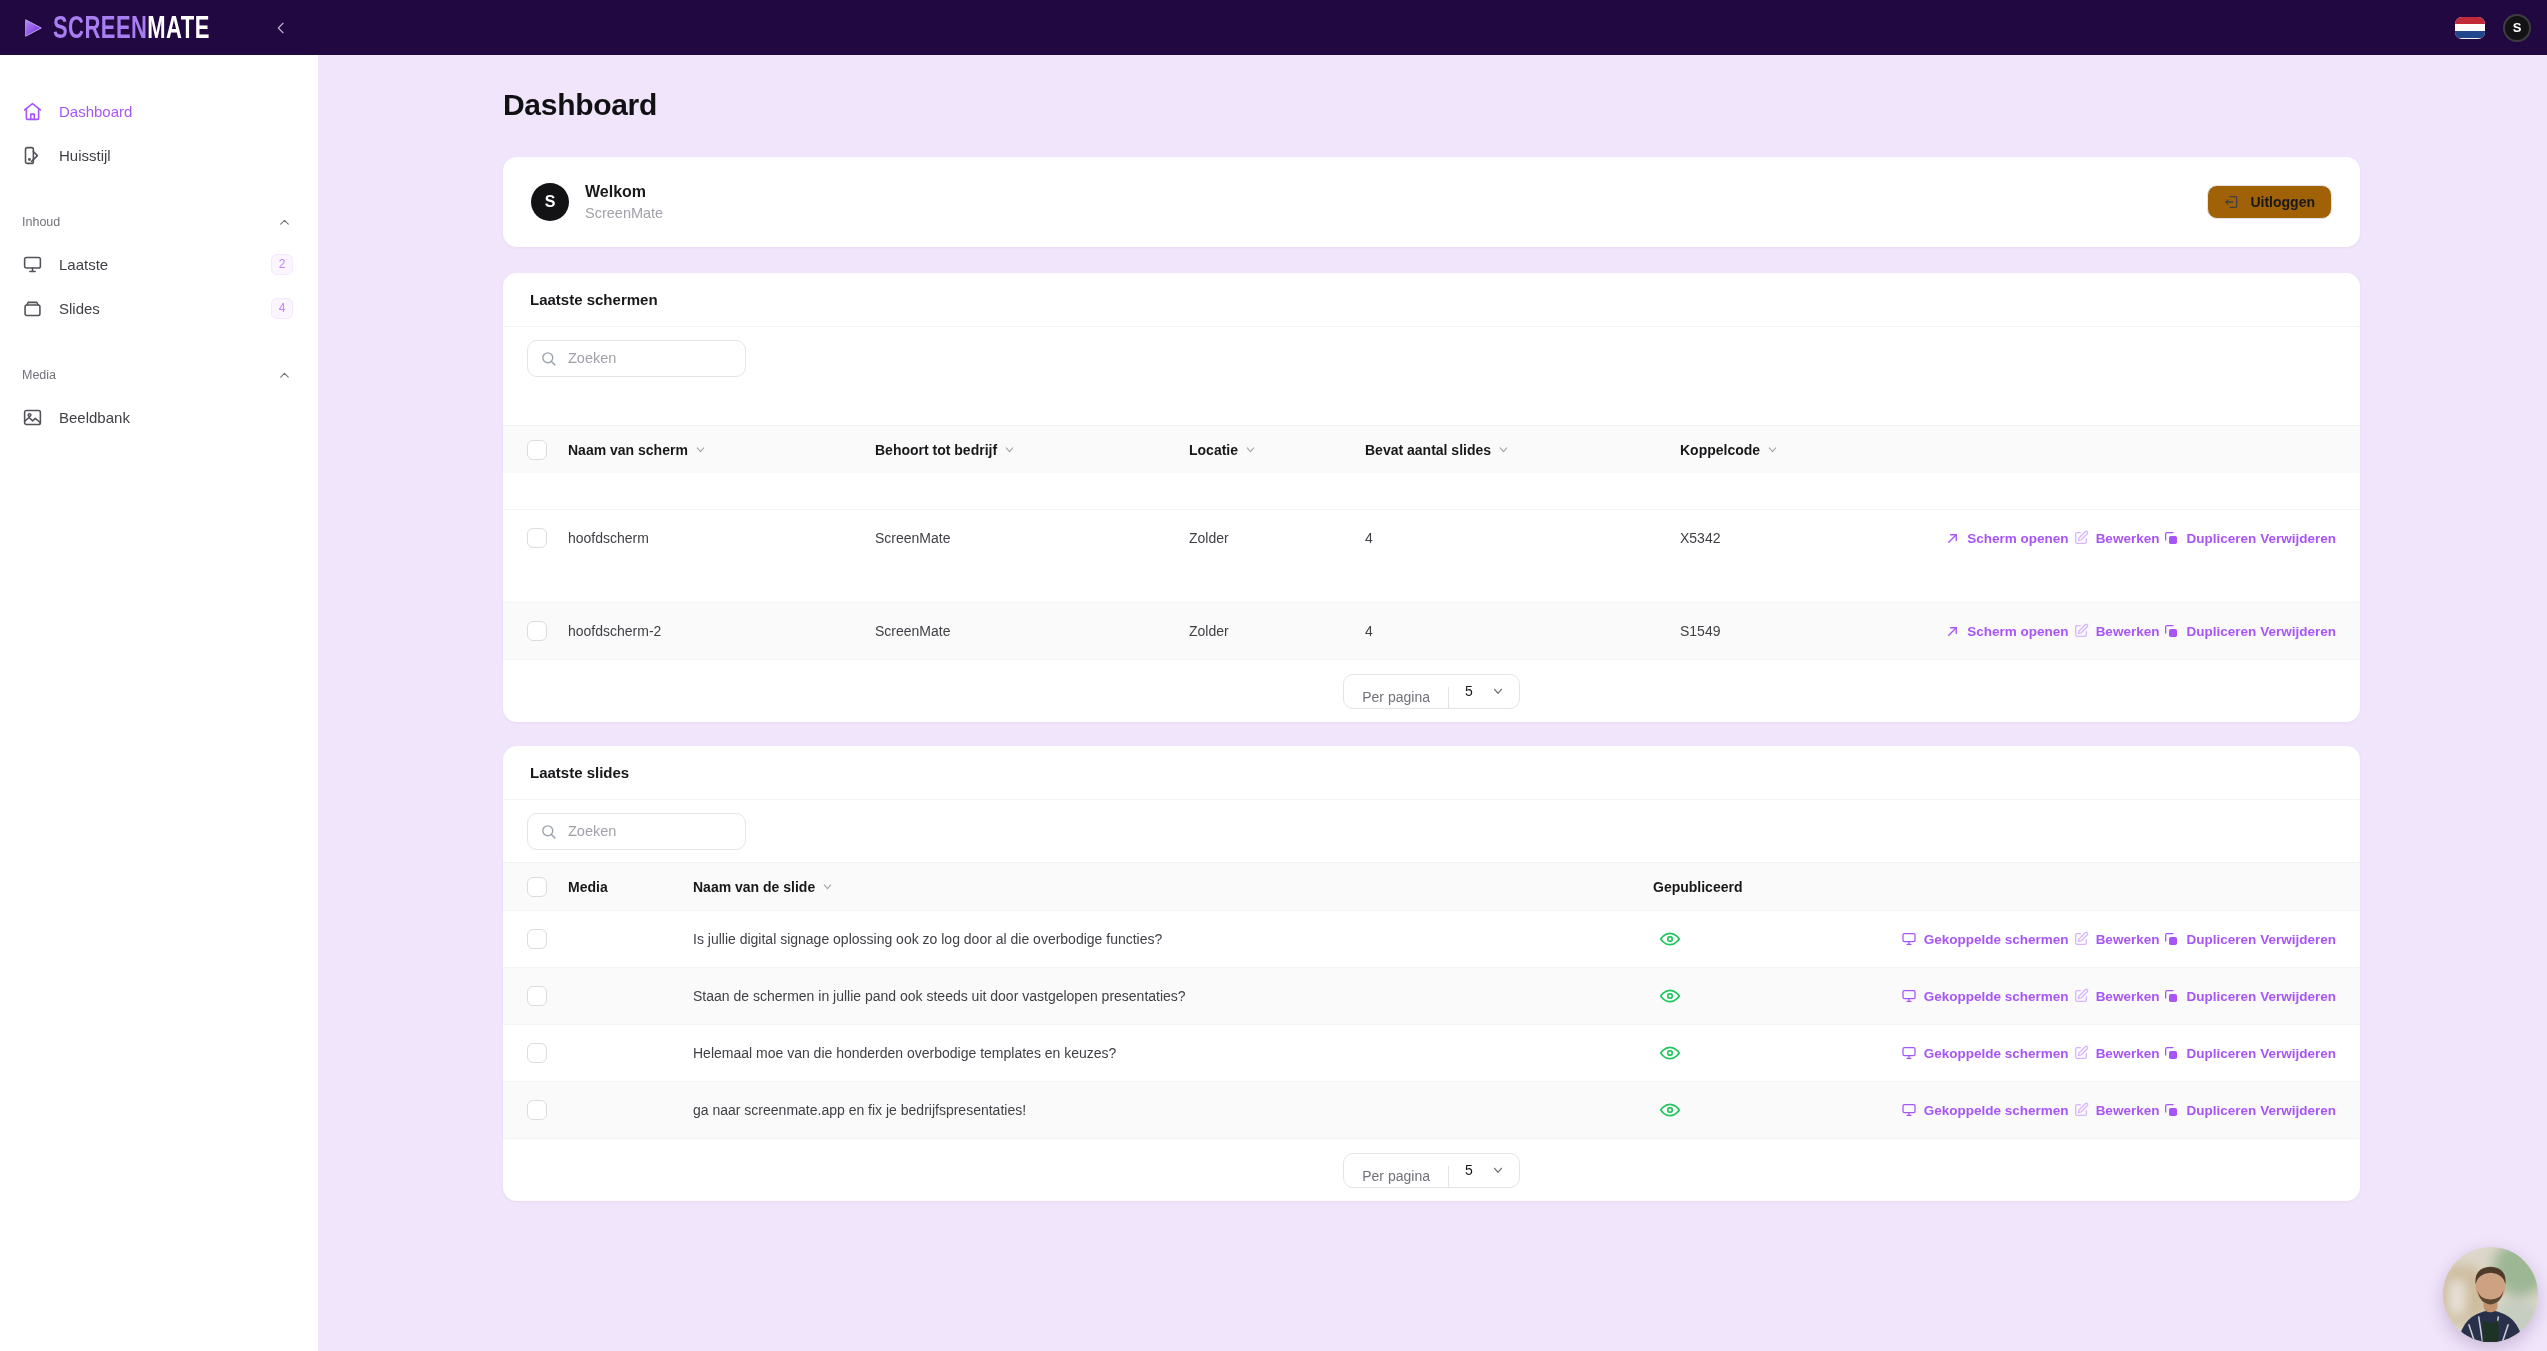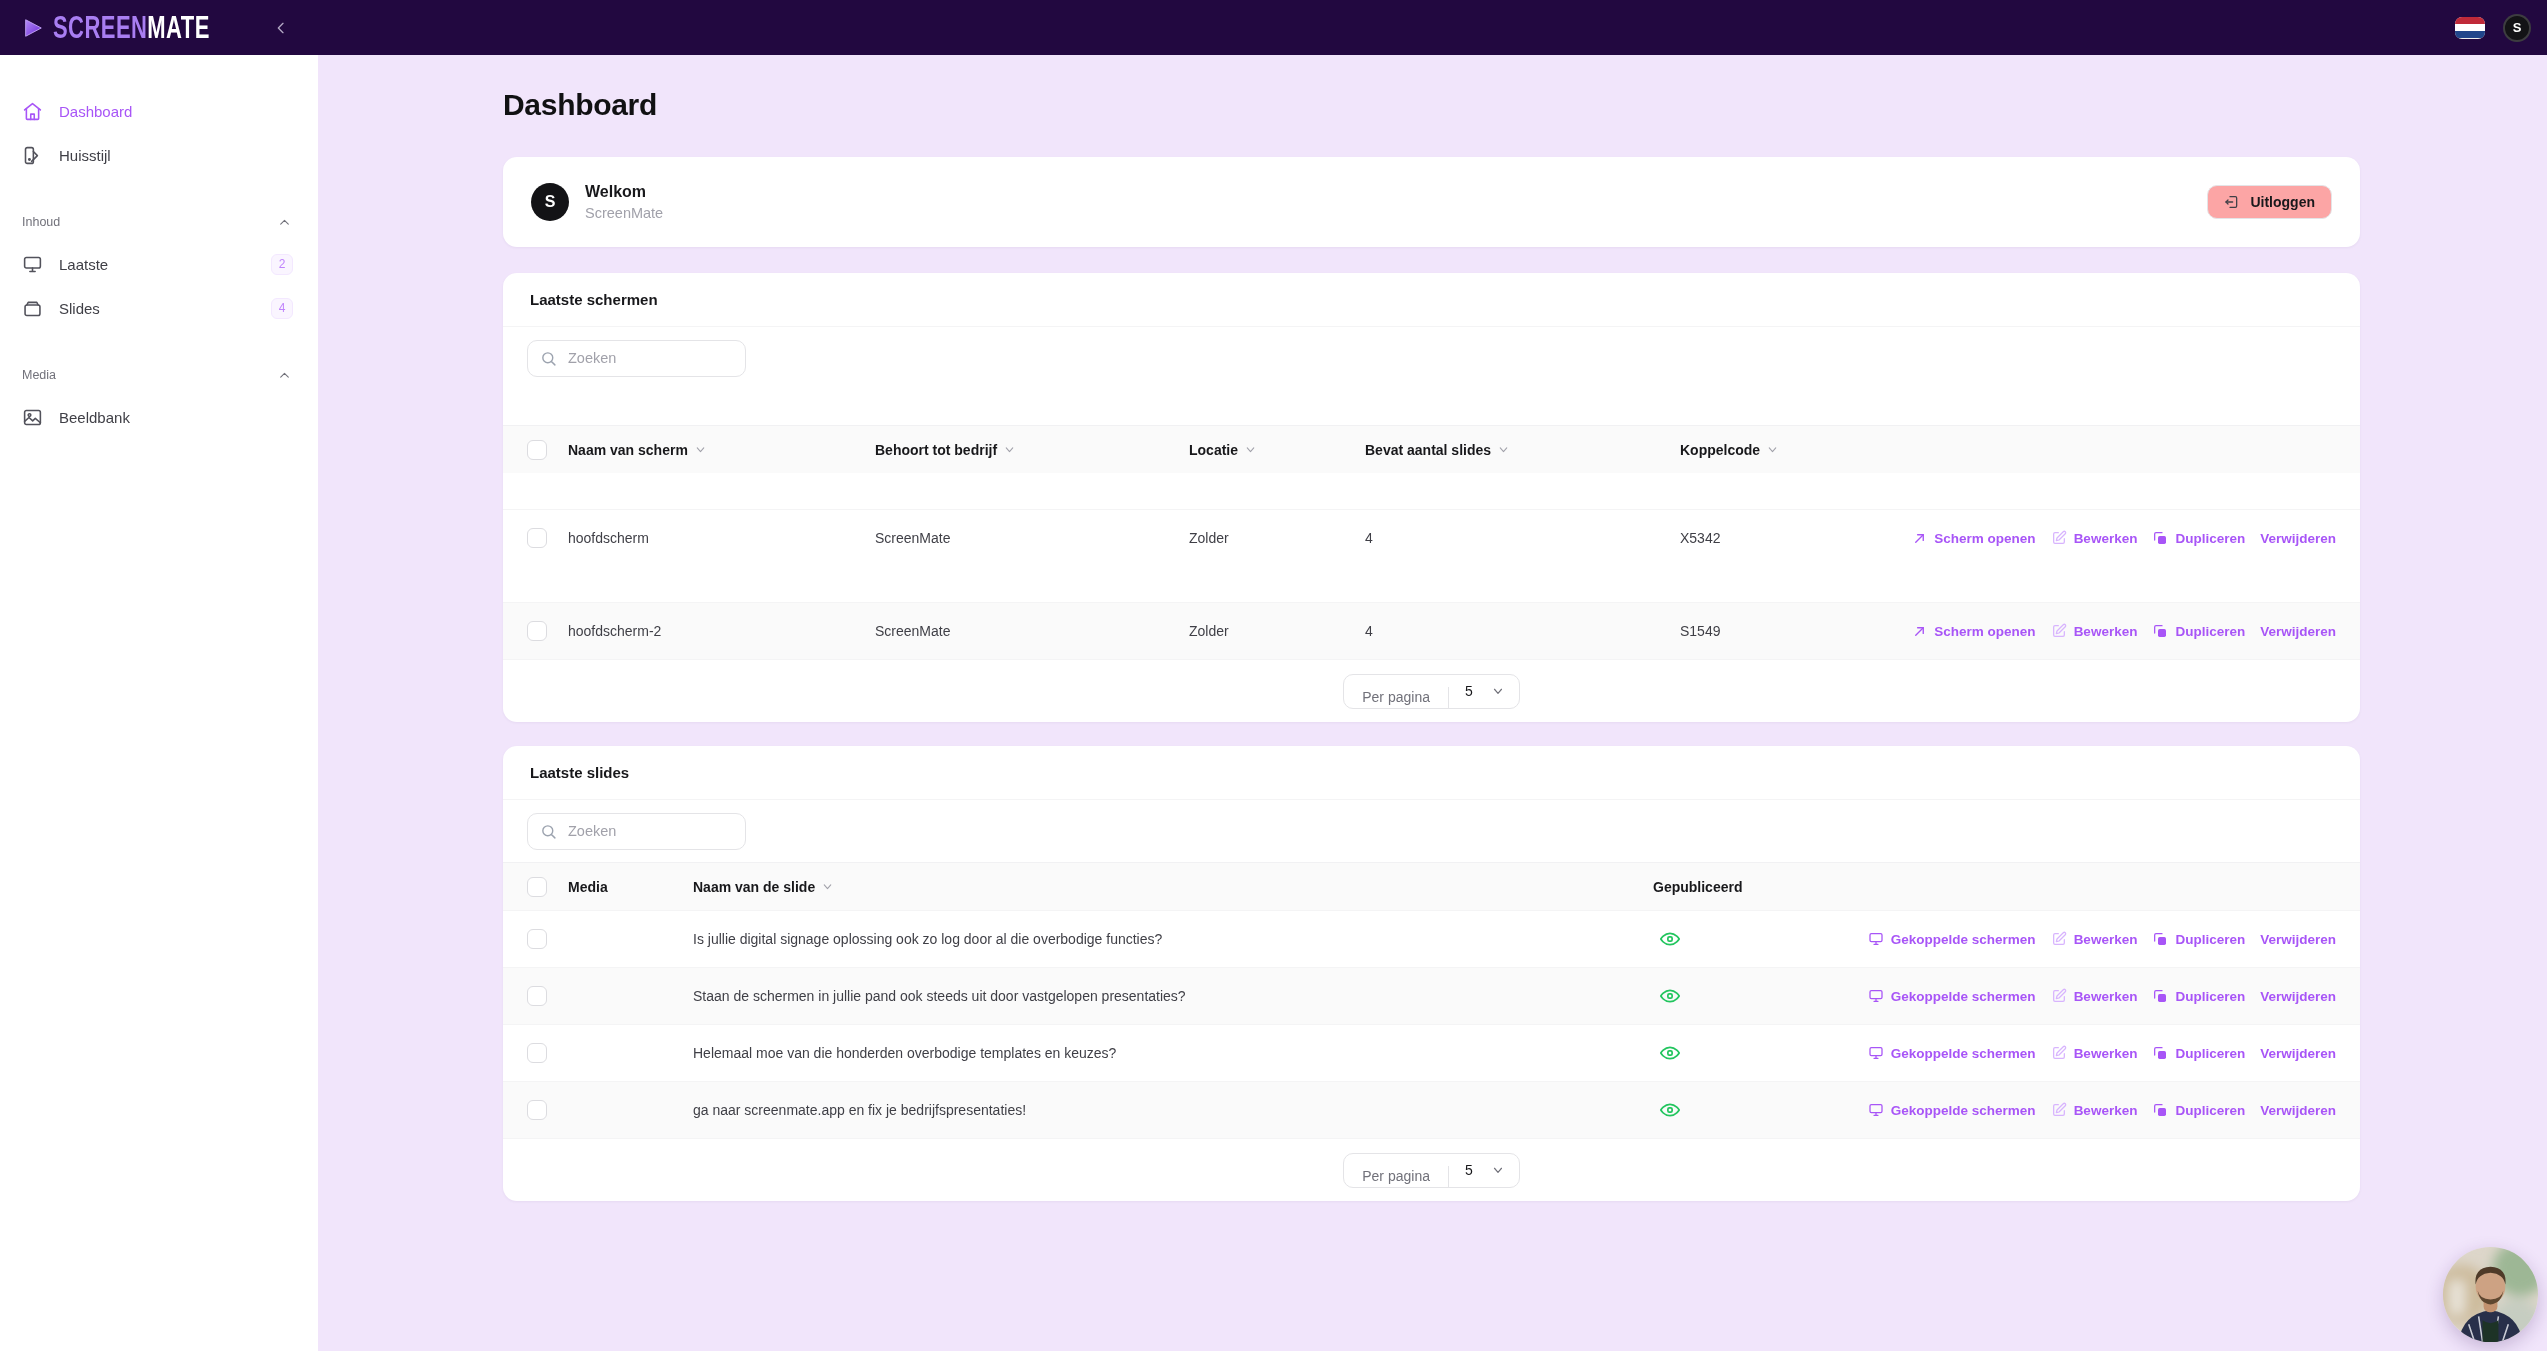--- a/index.html
+++ b/index.html
@@ -75,21 +75,21 @@
   .welcome-card { height:90px; display:flex; align-items:center; padding:0 28px; margin-bottom:26px; }
   .welcome-avatar {
     width:38px; height:38px; border-radius:50%; background:#131316; color:#fff;
     font-size:16px; font-weight:bold; display:flex; align-items:center; justify-content:center; flex:none;
   }
   .welcome-texts { margin-left:16px; }
   .welcome-title { font-size:16px; font-weight:bold; color:#18181b; }
   .welcome-sub { font-size:14.5px; color:#a1a1aa; margin-top:4px; }
   .logout-btn {
     margin-left:auto; height:34px; padding:0 16px; display:flex; align-items:center; gap:10px;
-    background:#fca5a5; border:1px solid #e4e4e7; border-radius:10px; cursor:pointer;
+    background:#a16207; border:1px solid #e4e4e7; border-radius:10px; cursor:pointer;
     font-family:inherit; font-size:14px; font-weight:bold; color:#18181b;
   }
   .logout-btn svg { color:#3f3f46; }
 
   
   .section-card { margin-bottom:24px; }
   .card-title-row { height:54px; display:flex; align-items:center; padding:0 27px;
     border-bottom:1px solid #f4f4f5; font-size:15px; font-weight:bold; color:#18181b; }
   .toolbar-row { height:62px; display:flex; align-items:center; padding:0 24px; }
   .search-box {
@@ -107,21 +107,21 @@
   .t-row { height:57px; display:grid; align-items:center; padding:0 24px;
     border-top:1px solid #f4f4f5; font-size:14px; color:#3f3f46; }
   .t-row.alt { background:#fafafa; }
   .screens-grid { grid-template-columns:41px 307px 314px 176px 315px 1fr auto;margin-top:36px; }
   .slides-grid  { grid-template-columns:41px 125px 960px 1fr auto; }
 
   .th { display:flex; align-items:center; gap:6px; }
   .th svg { color:#a1a1aa; }
   .checkbox { width:20px; height:20px; border:1px solid #dcdce0; border-radius:6px; background:#fff; cursor:pointer; padding:0; }
 
-  .actions { display:flex; align-items:center; justify-content:flex-end; gap:15px; }
+  .actions { display:flex; align-items:center; justify-content:flex-end; gap:4px; }
   .action-link { display:flex; align-items:center; gap:7px; color:#a855f7; font-size:13.5px; font-weight:bold;
     white-space:nowrap; cursor:pointer; background:none; border:none; padding:0; font-family:inherit; }
   .action-link svg { flex:none; }
   .action-link .edit-ic { color:#d8b4fe; }
 
   .thumb {
     width:68px; height:52px; border-radius:8px;
     background:radial-gradient(ellipse at 38% 45%, #47216b 0%, #2a0d47 70%);
   }
   .pub-eye { color:#22c55e; margin-left:6px; }

